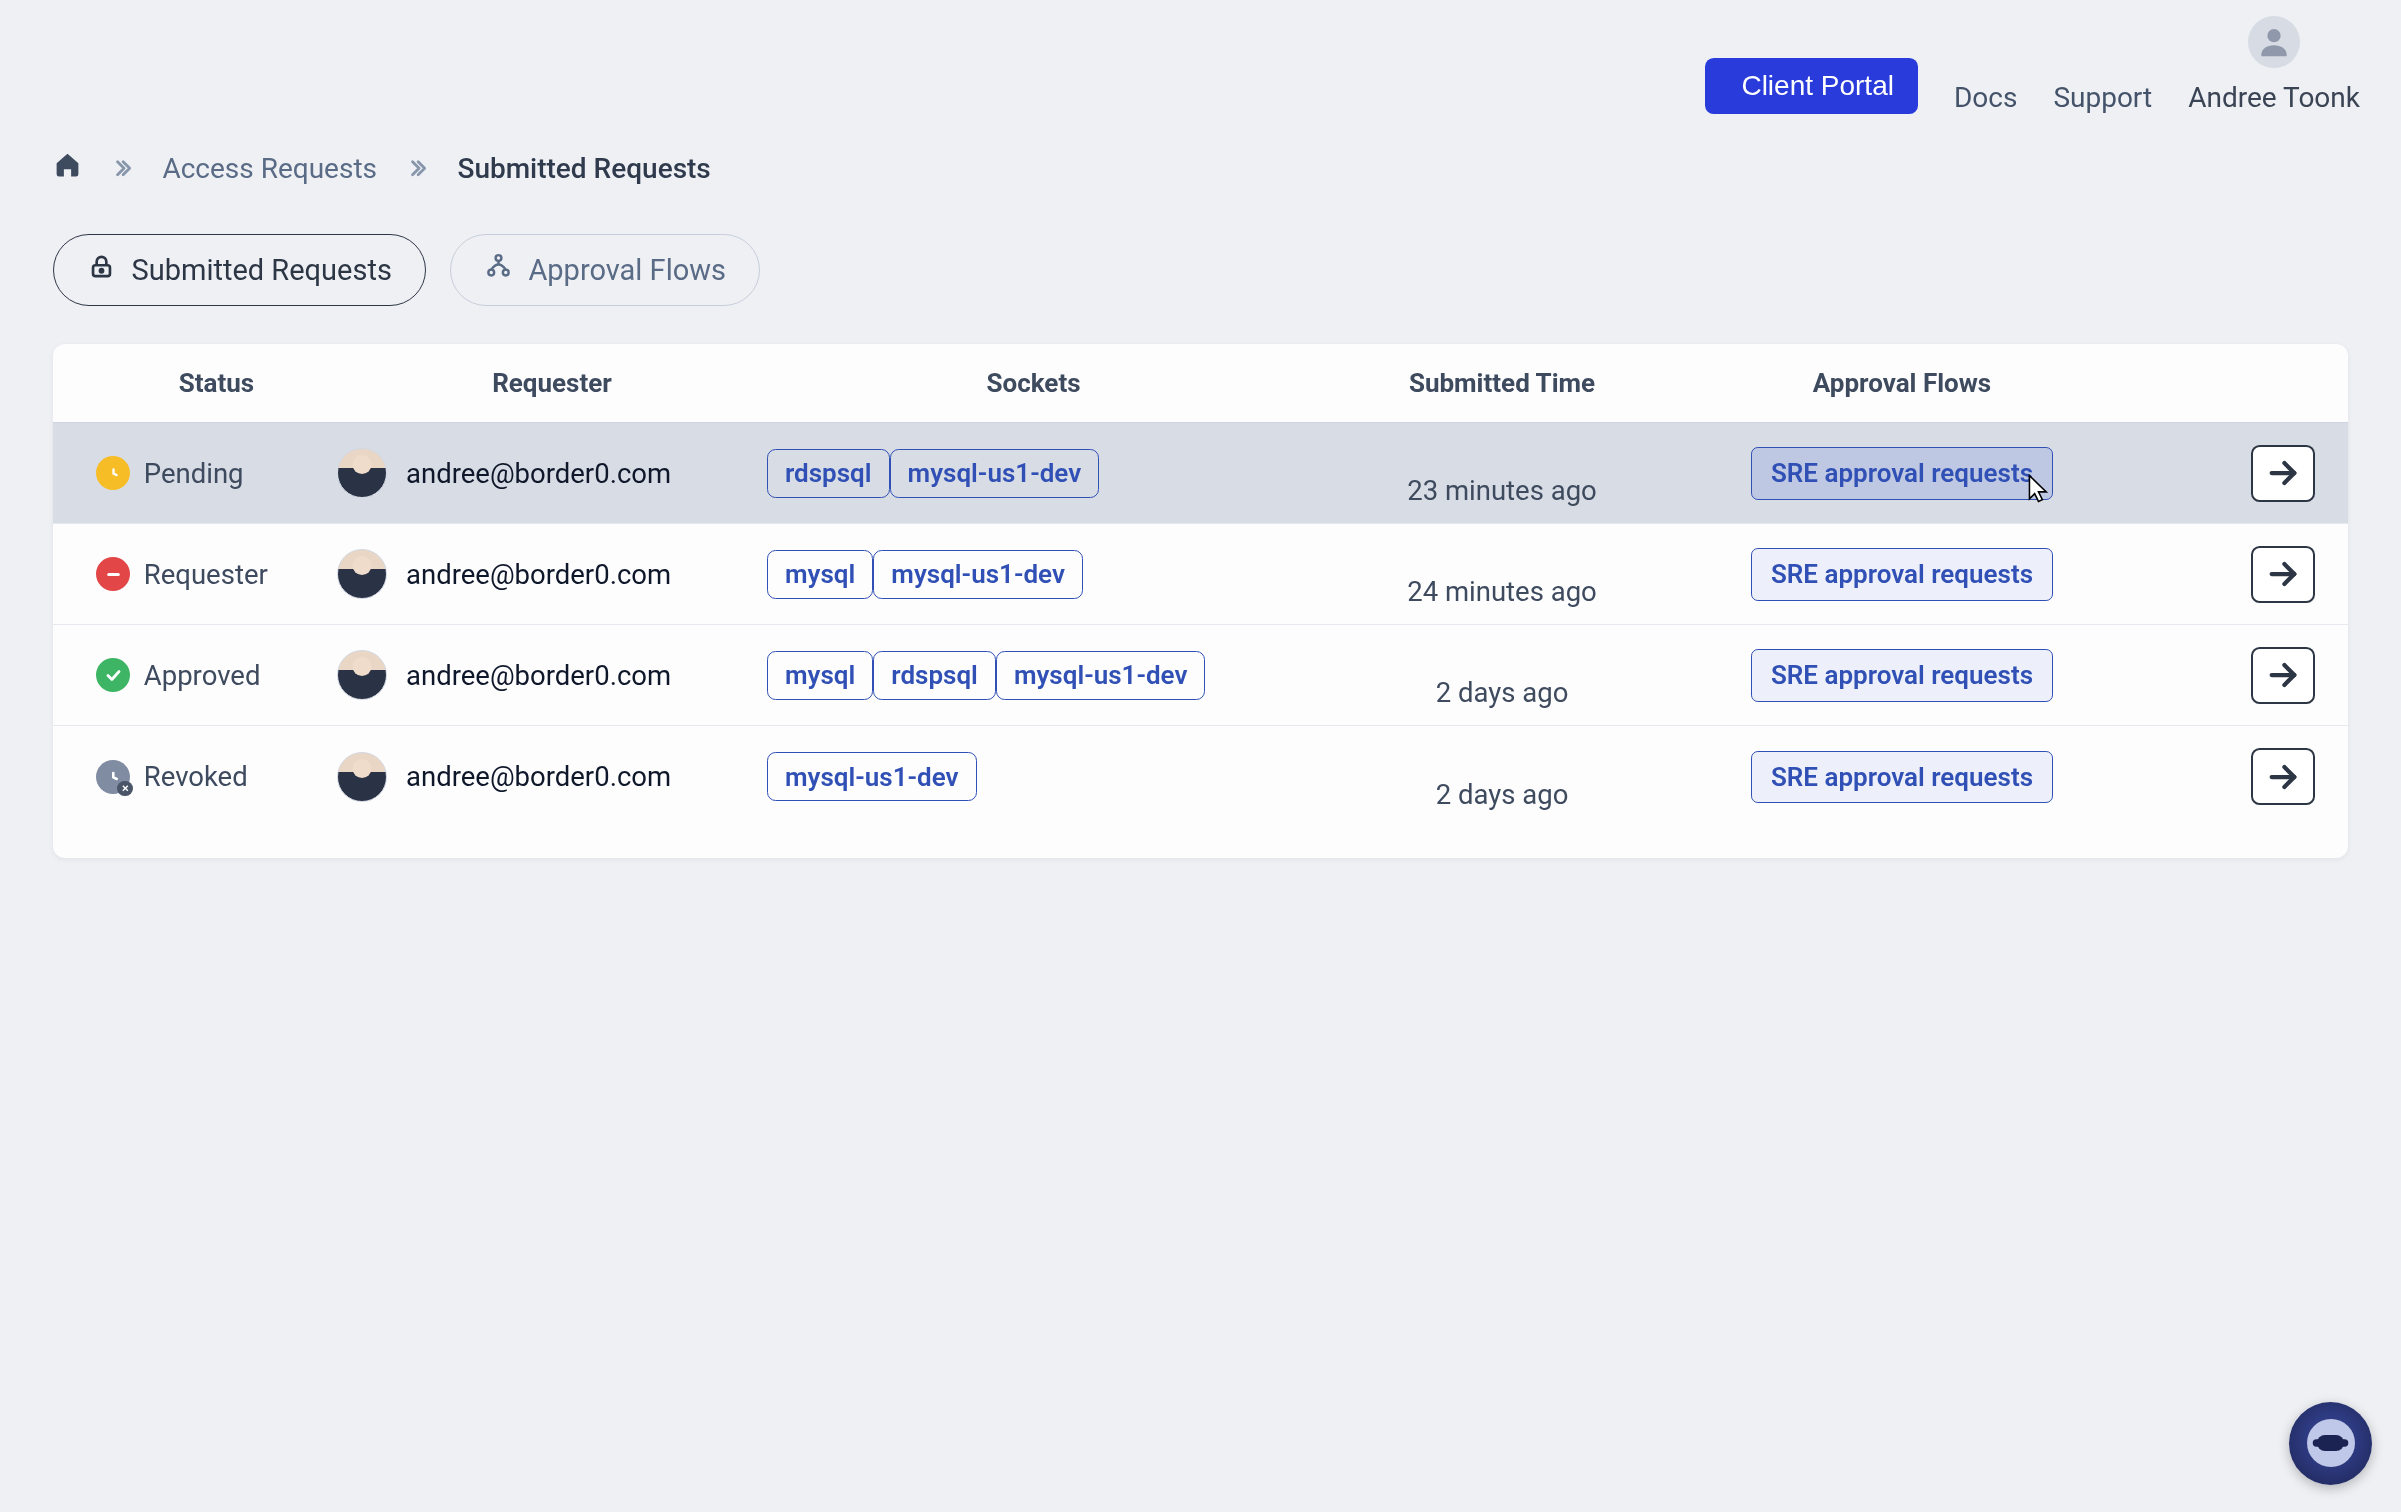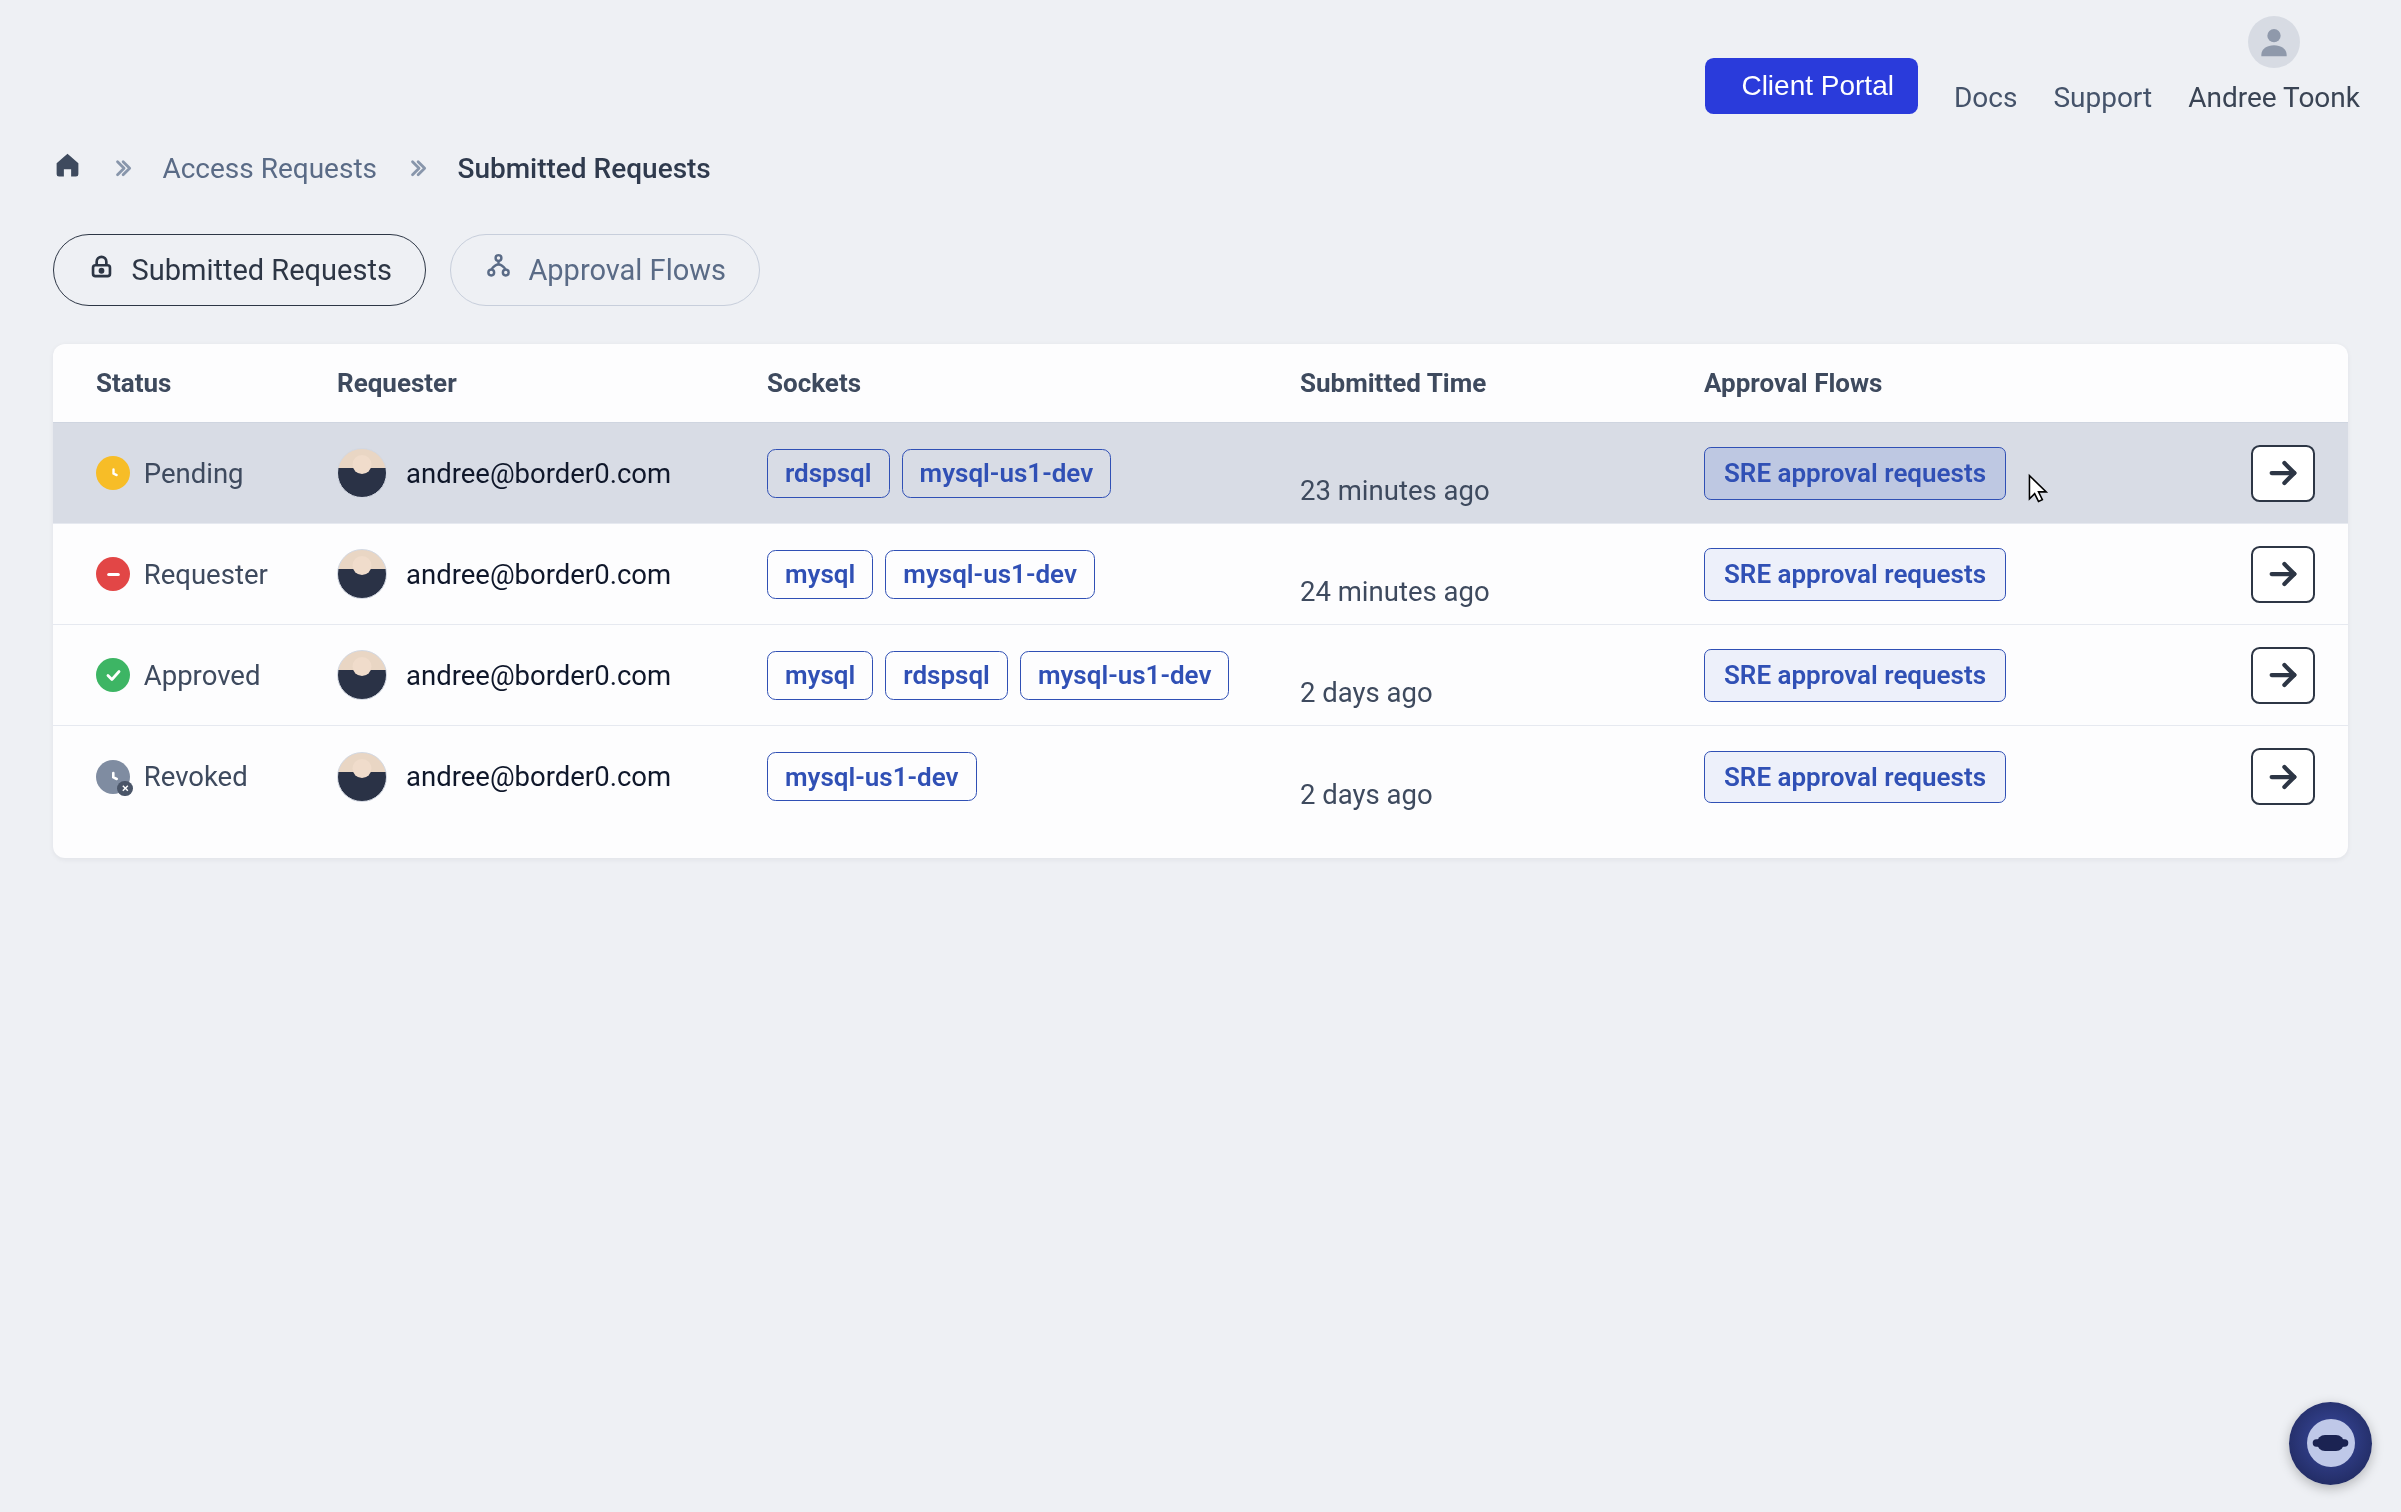--- a/index.html
+++ b/index.html
@@ -98,20 +98,21 @@
   }
   .tab svg { width: 29px; height: 29px; }
 
   
   .table-card {
     margin: 38px 53px 0 53px;
     background: #fdfdfe;
     border-radius: 12px;
     box-shadow: 0 1.7px 5.2px rgba(26,32,58,0.06);
     padding: 0 0 31px 0;
+    text-align: center;
   }
   .thead, .trow {
     display: grid;
     grid-template-columns: 241px 430px 533px 404px 396px 215px;
     align-items: center;
     padding: 0 43px;
   }
   .thead {
     height: 79px;
     border-bottom: 1.7px solid #cfd5e0;
@@ -145,21 +146,21 @@
   }
   .req-avatar::after{
     content:'';
     position:absolute;
     top:6px; left:50%; transform:translateX(-50%);
     width:19px; height:19px; border-radius:50%;
     background:#f0dccb;
   }
 
   
-  .sockets-cell { display:flex; gap:12px; flex-wrap:wrap;}
+  .sockets-cell { display:flex; flex-wrap:wrap;}
   .socket-tag {
     border: 1.7px solid #3050b5;
     color: #3050b5;
     border-radius: 8.6px;
     padding: 8.6px 17px;
     font-size: 26px;
     font-weight: 600;
     background: rgba(48,80,181,0);
     cursor: pointer;
   }

